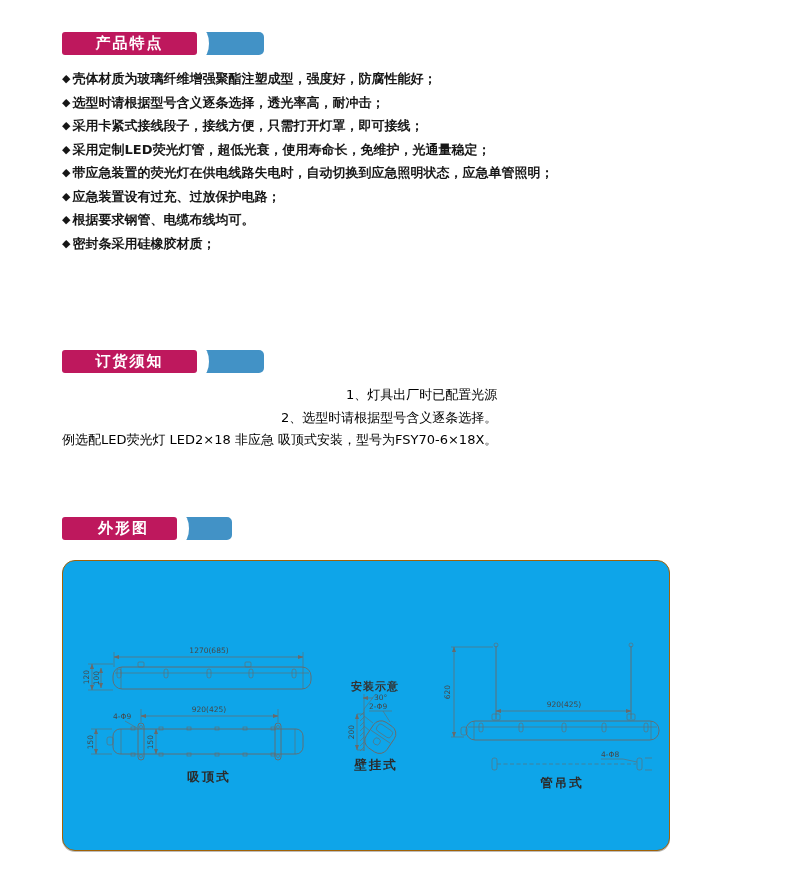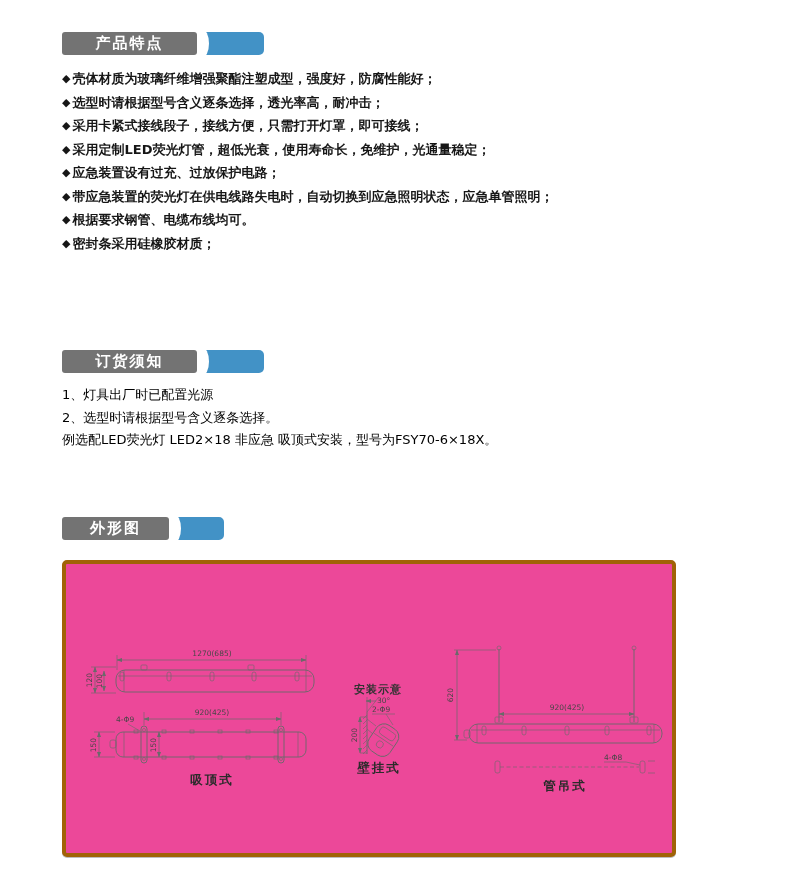--- a/index.html
+++ b/index.html
@@ -1,44 +1,44 @@
 <!DOCTYPE html>
 <html><head>
 <meta charset="utf-8">
 <style>
   html,body{margin:0;padding:0;background:#fff;}
   body{width:800px;height:881px;font-family:"DejaVu Sans","Liberation Sans",sans-serif;overflow:hidden;}
   .page{position:relative;width:800px;height:881px;background:#ffffff;}
 
   
   .hdr{display:flex;align-items:center;height:23px;}
-  .hdr-orange{position:relative;z-index:1;height:23px;background:#737373;border-radius:3px;
+  .hdr-orange{position:relative;z-index:1;height:23px;background:#be185d;border-radius:3px;
               color:#fff;font-weight:bold;font-size:15px;letter-spacing:2px;
               display:flex;align-items:center;justify-content:center;}
-  .w135{width:135px;} .w107{width:107px;}
+  .w135{width:135px;} .w107{width:107px;padding-left:8px;}
   .hdr-blue{position:relative;height:23px;background:#4292c6;border-radius:3px 5px 5px 3px;margin-left:5px;}
   .hdr-blue::before{content:"";position:absolute;left:-7px;top:-3px;width:14px;height:29px;
                     background:#fff;border-radius:50%;}
   .b62{width:62px;} .b50{width:50px;}
 
   
   #features{position:absolute;left:62px;top:32px;}
   ul.features{list-style:none;margin:12px 0 0 0;padding:0;}
   ul.features li{font-size:13px;font-weight:bold;color:#161616;line-height:23.5px;white-space:nowrap;}
   .bullet{font-size:11px;margin-right:2px;vertical-align:1px;}
 
   
-  #ordering{position:absolute;left:62px;top:350px;}
+  #ordering{position:absolute;left:62px;top:350px;text-align:right;}
   .order-lines{margin-top:11px;}
   .order-lines div{font-size:13px;color:#000000;line-height:22.5px;white-space:nowrap;}
 
   
   #outline{position:absolute;left:62px;top:517px;}
   .draw-box{position:absolute;left:62px;top:560px;width:606px;height:289px;
-            border:4px solid #a16207;border-radius:5px;background:#ec4899;box-shadow:0 1px 0 #bdbdbd;}
+            border:1px solid #a16207;border-radius:13px;background:#0ea5e9;box-shadow:0 1px 0 #bdbdbd;}
   svg{display:block;}
   svg .ln{stroke:#6a6a6a;stroke-width:0.9;fill:none;}
   svg .thin{stroke:#6a6a6a;stroke-width:0.6;fill:none;}
   svg .d{stroke:#6a6a6a;stroke-width:0.7;fill:none;}
   svg .t{font-size:7.5px;fill:#474747;}
   svg .lbl{font-size:12.5px;fill:#2b2b2b;font-weight:bold;letter-spacing:2px;}
   svg .cap{font-size:11px;fill:#333;font-weight:bold;letter-spacing:1px;}
 </style>
 </head>
 <body>
@@ -50,22 +50,22 @@
       <div class="hdr-orange w135">
         <span>产品特点</span>
       </div>
       <div class="hdr-blue b62"></div>
     </div>
     <ul class="features">
       <li><span class="bullet">◆</span><span>壳体材质为玻璃纤维增强聚酯注塑成型，强度好，防腐性能好；</span></li>
       <li><span class="bullet">◆</span><span>选型时请根据型号含义逐条选择，透光率高，耐冲击；</span></li>
       <li><span class="bullet">◆</span><span>采用卡紧式接线段子，接线方便，只需打开灯罩，即可接线；</span></li>
       <li><span class="bullet">◆</span><span>采用定制LED荧光灯管，超低光衰，使用寿命长，免维护，光通量稳定；</span></li>
+      <li><span class="bullet">◆</span><span>带应急装置的荧光灯在供电线路失电时，自动切换到应急照明状态，应急单管照明；</span></li>
       <li><span class="bullet">◆</span><span>应急装置设有过充、过放保护电路；</span></li>
-      <li><span class="bullet">◆</span><span>带应急装置的荧光灯在供电线路失电时，自动切换到应急照明状态，应急单管照明；</span></li>
       <li><span class="bullet">◆</span><span>根据要求钢管、电缆布线均可。</span></li>
       <li><span class="bullet">◆</span><span>密封条采用硅橡胶材质；</span></li>
     </ul>
   </section>
 
   <section id="ordering">
     <div class="hdr">
       <div class="hdr-orange w135">
         <span>订货须知</span>
       </div>

